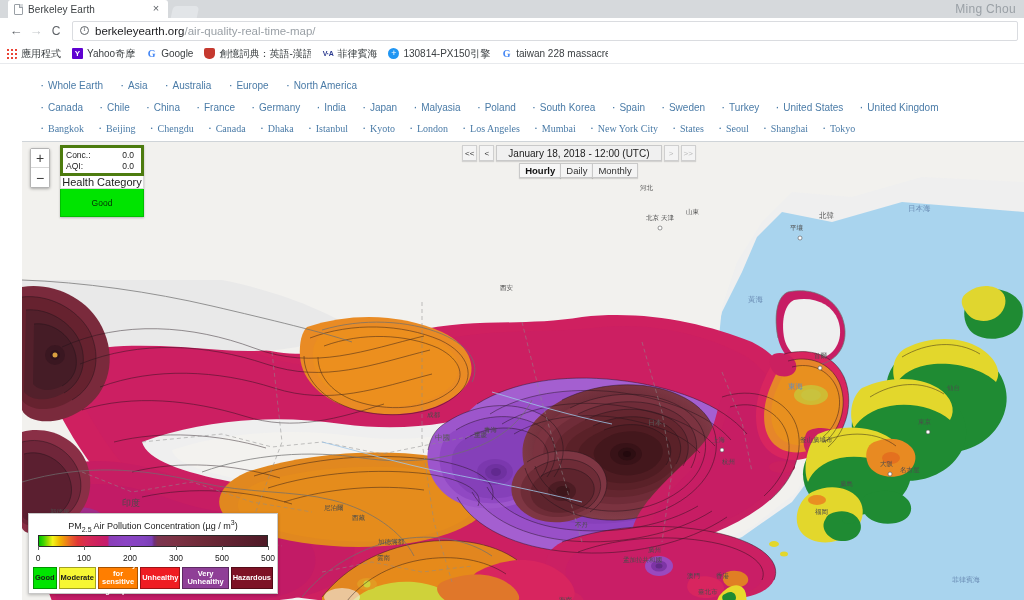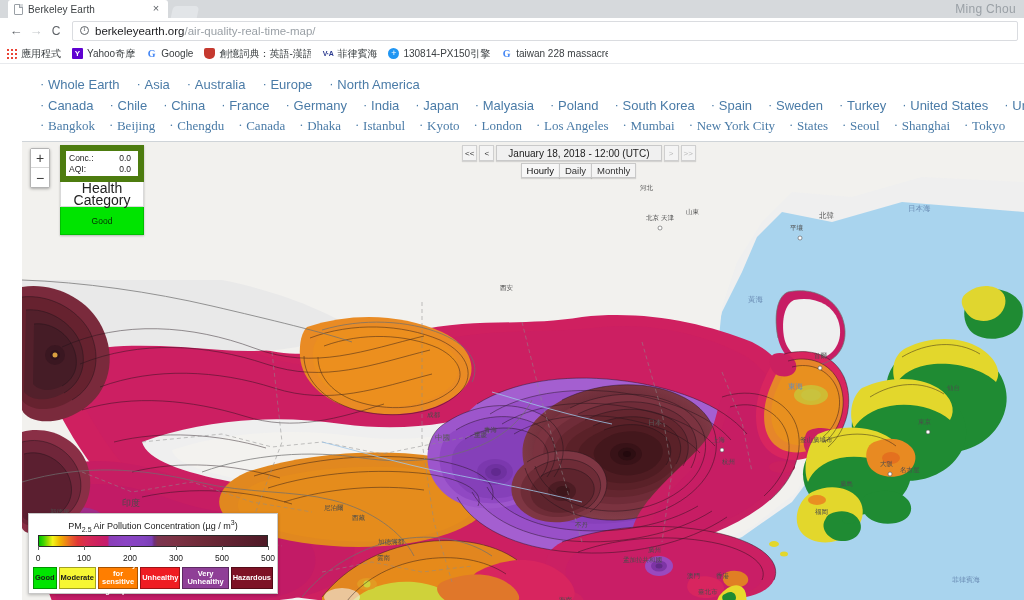--- a/index.html
+++ b/index.html
@@ -186,21 +186,21 @@
   .linkbar {
     padding: 10px 0 4px 40px;
     background: #fff;
   }
   .linkrow {
     line-height: 19.5px;
     white-space: nowrap;
   }
   .lnk {
     color: #4a7ba7;
-    font-size: 13px;
+    font-size: 10px;
     text-decoration: none;
     margin-right: 17px;
     position: relative;
     padding-left: 8px;
     display: inline-block;
   }
   .lnk:before {
     content: "\00b7";
     position: absolute;
     left: 0; top: -1px;
@@ -247,34 +247,34 @@
   .readout {
     position: absolute;
     left: 38px; top: 3px;
     width: 84px;
     z-index: 30;
     font-size: 8.5px;
     box-shadow: 0 1px 2px rgba(0,0,0,.25);
   }
   .readout-rows {
     background: #fff;
-    border: 6px solid #4d7c0f;
+    border: 3px solid #4d7c0f;
     padding: 2px 3px 2px 3px;
   }
   .ro-row { display: flex; justify-content: space-between; line-height: 10.5px; color: #222; }
   .ro-label { }
   .ro-val { padding-right: 4px; }
   .readout-hc {
     background: #fff;
     border: 1px solid #d9d9d9;
     border-top: none;
     text-align: center;
     line-height: 12px;
     color: #222;
-    font-size: 14px;
+    font-size: 11px;
   }
   .readout-cat {
     background: #00e400;
     border: 1px solid #00c000;
     border-top: none;
     text-align: center;
     color: #043004;
     font-size: 8.5px;
     height: 28px;
     line-height: 28px;
@@ -319,21 +319,21 @@
     background: #f4f4f4;
     border: 1px solid #c9c9c9;
     height: 15px;
     font-size: 9.5px;
     color: #333;
     display: flex; align-items: center; justify-content: center;
     padding: 0 5px;
     margin-left: -1px;
     box-shadow: 0 1px 1px rgba(0,0,0,.12);
   }
-  .freq.sel { font-weight: normal; color: #111; background: #f7f7f7; }
+  .freq.sel { font-weight: bold; color: #111; background: #f7f7f7; }
 
   
   .legend {
     position: absolute;
     left: 6px; bottom: 6px;
     width: 250px;
     background: #ffffff;
     border: 1px solid #c8c8c8;
     padding: 3px 4px 4px 4px;
     z-index: 30;

